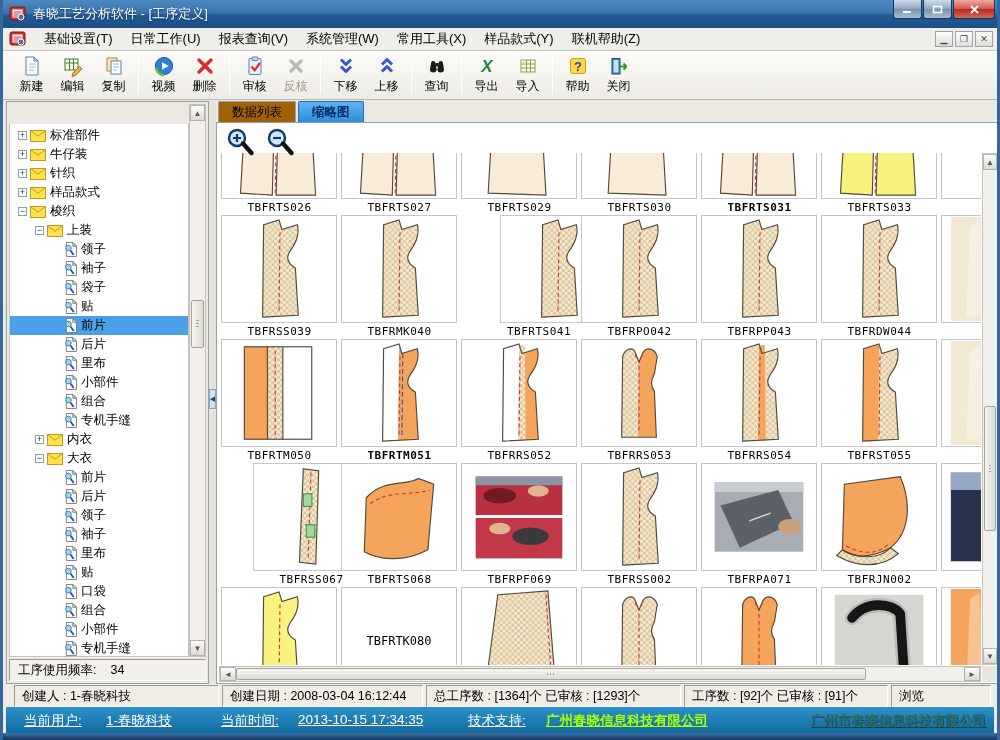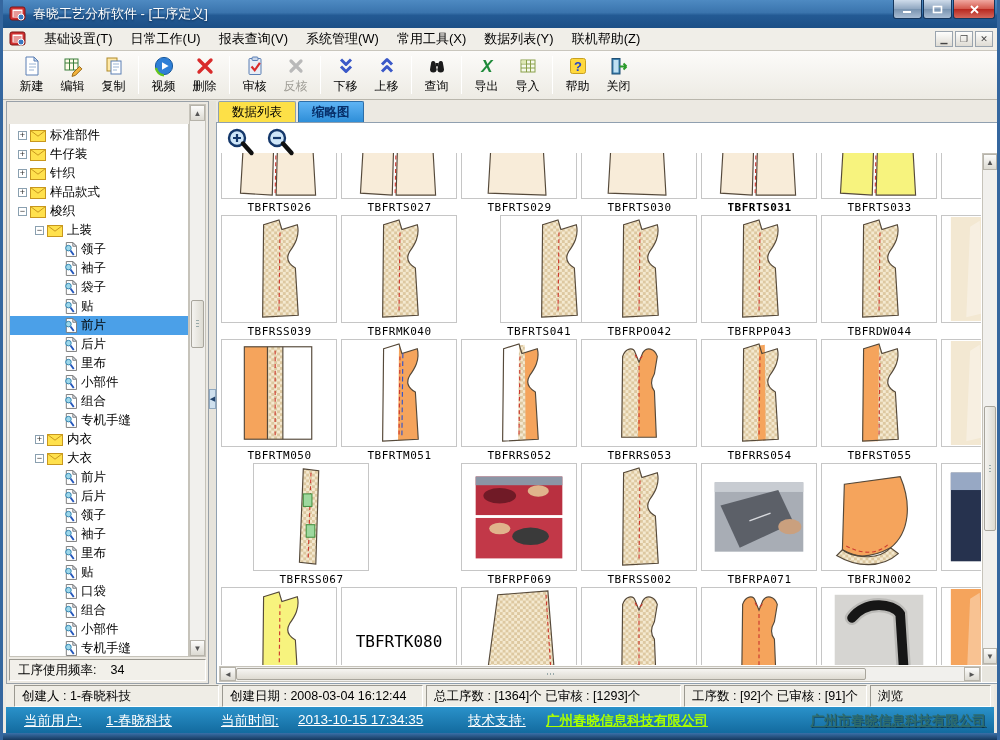--- a/index.html
+++ b/index.html
@@ -58,36 +58,36 @@
   .ticon{margin-right:4px;flex:0 0 auto;display:inline-flex;}
   .freq-box{position:absolute;left:2px;right:2px;bottom:2px;height:22px;background:#f2f0ea;
     border:1px solid;border-color:#9a9890 #fff #fff #9a9890;font-size:12.5px;
     display:flex;align-items:center;padding-left:8px;gap:14px;}
   .splitter{position:absolute;left:206px;top:101px;width:7px;height:583px;background:#e6e3db;}
   .collapse-btn{position:absolute;left:0;top:288px;width:7px;height:20px;background:#cfe0ee;
     border:1px solid #8fa8c0;color:#23456e;font-size:7px;display:flex;align-items:center;justify-content:center;}
   
   .content{position:absolute;left:213px;top:101px;width:784px;height:583px;}
   .tabstrip{position:absolute;left:2px;top:0;height:21px;display:flex;gap:2px;}
-  .tab{height:21px;padding:0 13px;border:1px solid #8fa0ae;border-bottom:none;background:#fde047;
+  .tab{height:21px;padding:0 13px;border:1px solid #8fa0ae;border-bottom:none;background:#a16207;
     font-size:12.5px;display:flex;align-items:center;border-radius:2px 2px 0 0;}
   .tab.active{background:linear-gradient(#5fb4f4,#2e8ed8);color:#07306b;font-weight:bold;
     border-color:#2d6ea8;}
   .cbody{position:absolute;left:0;top:21px;right:0;bottom:0;background:#fff;border:1px solid #90a0b0;}
   .zoomicons{position:absolute;left:8px;top:4px;display:flex;gap:10px;z-index:5;}
   .zoomicons svg{width:30px;height:30px;}
   .gridwrap{position:absolute;left:2px;top:30px;right:18px;bottom:18px;overflow:hidden;}
   .grid-inner{position:absolute;left:2px;top:-62px;width:860px;height:700px;}
   .cell{position:absolute;width:117px;height:124px;}
   .thumb{width:116px;height:108px;background:#fff;border:1px solid #c6c6c6;overflow:hidden;
     display:flex;align-items:center;justify-content:center;}
   .thumb svg{width:104px;height:104px;}
   .cell-label{height:16px;font-family:"DejaVu Sans Mono","Liberation Mono",monospace;
     font-size:11px;text-align:center;letter-spacing:.5px;padding-top:2px;}
-  .centertext{font-family:"DejaVu Sans Mono","Liberation Mono",monospace;font-size:16px;}
+  .centertext{font-family:"DejaVu Sans Mono","Liberation Mono",monospace;font-size:12px;}
   .vscroll{position:absolute;top:30px;right:1px;width:16px;bottom:18px;background:#f1f0ed;
     border:1px solid #c6c3ba;}
   .hscroll{position:absolute;left:2px;right:18px;bottom:1px;height:16px;background:#f1f0ed;
     border:1px solid #c6c3ba;}
   .h-arrow{position:absolute;top:0;bottom:0;width:16px;background:linear-gradient(#fcfcfb,#dcdad2);
     border:1px solid #b6b3aa;color:#555;font-size:8px;display:flex;align-items:center;justify-content:center;}
   .h-thumb{position:absolute;top:1px;bottom:1px;background:linear-gradient(#f6f5f2,#dedbd2);
     border:1px solid #a8a59c;border-radius:2px;}
   .h-grip{position:absolute;top:4px;bottom:4px;left:50%;width:8px;margin-left:-4px;
     background:repeating-linear-gradient(90deg,#9aa 0 1px,transparent 1px 3px);}
@@ -147,21 +147,21 @@
           <path d="M4.5 6h8M4.5 8h8M4.5 10h8" stroke="#d03030" stroke-width="1"></path>
           <circle cx="12" cy="11" r="3" fill="#3a78c0" stroke="#fff"></circle>
         </svg>
     </span>
     <div id="menu-items" style="display:flex;">
         <div class="menu-item">基础设置(T)</div>
         <div class="menu-item">日常工作(U)</div>
         <div class="menu-item">报表查询(V)</div>
         <div class="menu-item">系统管理(W)</div>
         <div class="menu-item">常用工具(X)</div>
-        <div class="menu-item">数据列表(Y)</div>
+        <div class="menu-item">样品款式(Y)</div>
         <div class="menu-item">联机帮助(Z)</div>
       </div>
     <div class="mdibtns">
       <div class="mdibtn">▁</div>
       <div class="mdibtn">❐</div>
       <div class="mdibtn">✕</div>
     </div>
   </div>
 
   <div class="toolbar" id="toolbar">
@@ -903,21 +903,21 @@
                   <rect x="14" y="6" width="24" height="96" fill="#f5a45c"></rect>
                   <rect x="38" y="6" width="16" height="96" fill="url(#pk15)"></rect>
                   <rect x="54" y="6" width="30" height="96" fill="#ffffff"></rect>
                   <rect x="14" y="6" width="70" height="96" stroke="#55493a" stroke-width="1.2" fill="none"></rect>
                   <path d="M38,6 V102 M54,6 V102" stroke="#55493a" stroke-width="1.2" fill="none"></path>
                   <path d="M46,10 L46,98" stroke="#cc3b2f" stroke-width="1.2" stroke-dasharray="4 3" fill="none"></path>
                 </svg>
               </div>
       <div class="cell-label">TBFRTM050</div>
     </div>
-            <div class="cell" style="left:120px;top:248px;">
+            <div class="cell" style="left:120px;top:248px;font-weight:bold;">
       <div class="thumb">
                 <svg viewBox="0 0 100 108" preserveAspectRatio="xMidYMid meet">
   <defs>
                     <pattern id="pk16" width="6" height="6" patternUnits="userSpaceOnUse">
     <rect width="6" height="6" fill="#f4e9d0"></rect>
                       <rect width="3" height="3" fill="#ddc8a0"></rect>
                       <rect x="3" y="3" width="3" height="3" fill="#ddc8a0"></rect>
   </pattern>
                   </defs>
                   <path d="M34,8 L50,3 L53,13 L69,8 C72,20 66,29 61,36 C57,43 60,49 67,53 L70,102 L33,104 Z" fill="#f5a45c"></path>
@@ -1031,20 +1031,37 @@
   </pattern>
                   </defs>
                   <path d="M42,4 L58,6 L55,103 L38,101 Z" fill="url(#pk22)"></path>
                   <path d="M42,4 L58,6 L55,103 L38,101 Z" stroke="#55493a" stroke-width="1.2" fill="none"></path>
                   <path d="M50,8 L47,99" stroke="#cc3b2f" stroke-width="1.2" stroke-dasharray="4 3" fill="none"></path>
                   <rect x="42" y="30" width="9" height="13" fill="#9ed89e" stroke="#3a8a3a"></rect>
                   <rect x="45" y="62" width="9" height="13" fill="#9ed89e" stroke="#3a8a3a"></rect>
                 </svg>
               </div>
       <div class="cell-label">TBFRSS067</div>
+    </div>
+            <div class="cell" style="left:120px;top:372px;">
+      <div class="thumb">
+                <svg viewBox="0 0 100 108" preserveAspectRatio="xMidYMid meet">
+  <defs>
+                    <pattern id="pk23" width="6" height="6" patternUnits="userSpaceOnUse">
+    <rect width="6" height="6" fill="#f4e9d0"></rect>
+                      <rect width="3" height="3" fill="#ddc8a0"></rect>
+                      <rect x="3" y="3" width="3" height="3" fill="#ddc8a0"></rect>
+  </pattern>
+                  </defs>
+                  <path d="M16,34 C34,14 58,22 70,14 L86,20 L80,88 C54,102 28,98 14,90 Z" fill="#f5a45c"></path>
+                  <path d="M16,34 C34,14 58,22 70,14 L86,20 L80,88 C54,102 28,98 14,90 Z" stroke="#55493a" stroke-width="1.2" fill="none"></path>
+                  <path d="M20,40 C40,26 62,32 82,26" stroke="#cc3b2f" stroke-width="1.2" stroke-dasharray="4 3" fill="none"></path>
+                </svg>
+              </div>
+      <div class="cell-label">TBFRTS068</div>
     </div>
             <div class="cell" style="left:240px;top:372px;">
       <div class="thumb">
                 <svg viewBox="0 0 100 108" preserveAspectRatio="xMidYMid meet">
   <defs>
                     <pattern id="pk24" width="6" height="6" patternUnits="userSpaceOnUse">
     <rect width="6" height="6" fill="#f4e9d0"></rect>
                       <rect width="3" height="3" fill="#ddc8a0"></rect>
                       <rect x="3" y="3" width="3" height="3" fill="#ddc8a0"></rect>
   </pattern>
@@ -1261,21 +1278,21 @@
         <div class="h-arrow" style="right:0;">►</div>
       </div>
       <div class="corner"></div>
     </div>
   </div>
 
   <div class="status1" id="status1">
       <div class="seg" style="width:205px;">创建人 : 1-春晓科技</div>
       <div class="seg" style="width:201px;">创建日期 : 2008-03-04 16:12:44</div>
       <div class="seg" style="width:255px;">总工序数 : [1364]个   已审核 : [1293]个</div>
-      <div class="seg" style="width:183px;">工序数 : [92]个   已审核 : [91]个</div>
+      <div class="seg" style="width:204px;">工序数 : [92]个   已审核 : [91]个</div>
       <div class="seg" style="flex:1;">浏览</div>
     </div>
 
   <div class="status2">
     <span style="left:18px;">当前用户:</span>
     <span style="left:100px;">1-春晓科技</span>
     <span style="left:215px;">当前时间:</span>
     <span style="left:292px;">2013-10-15  17:34:35</span>
     <span style="left:462px;">技术支持:</span>
     <span style="left:540px;" class="s2-green">广州春晓信息科技有限公司</span>

